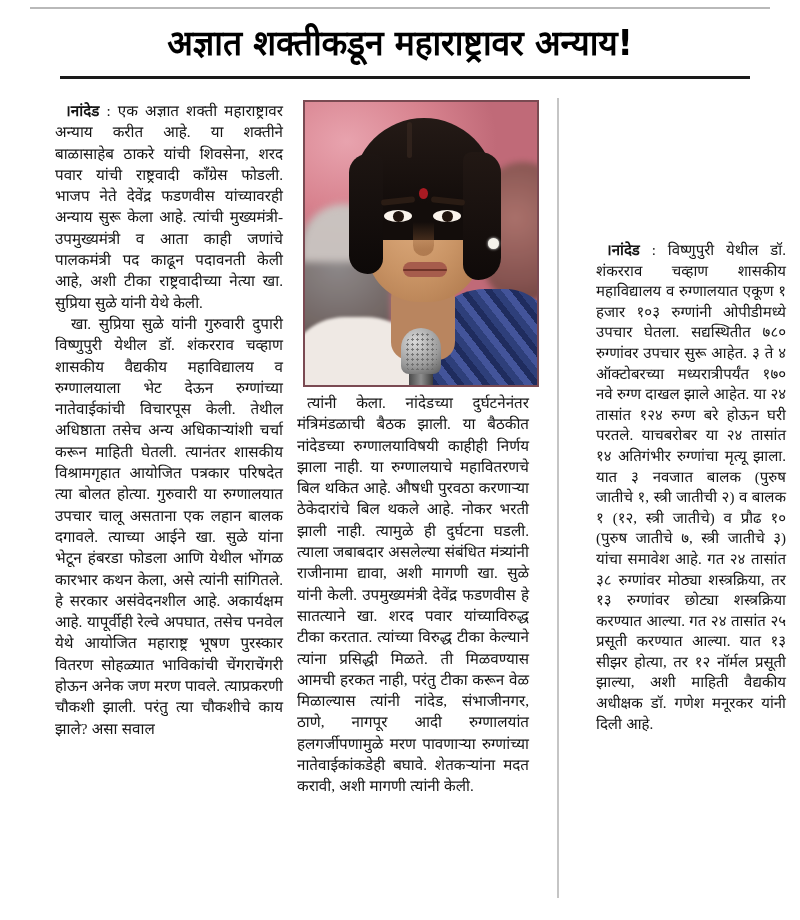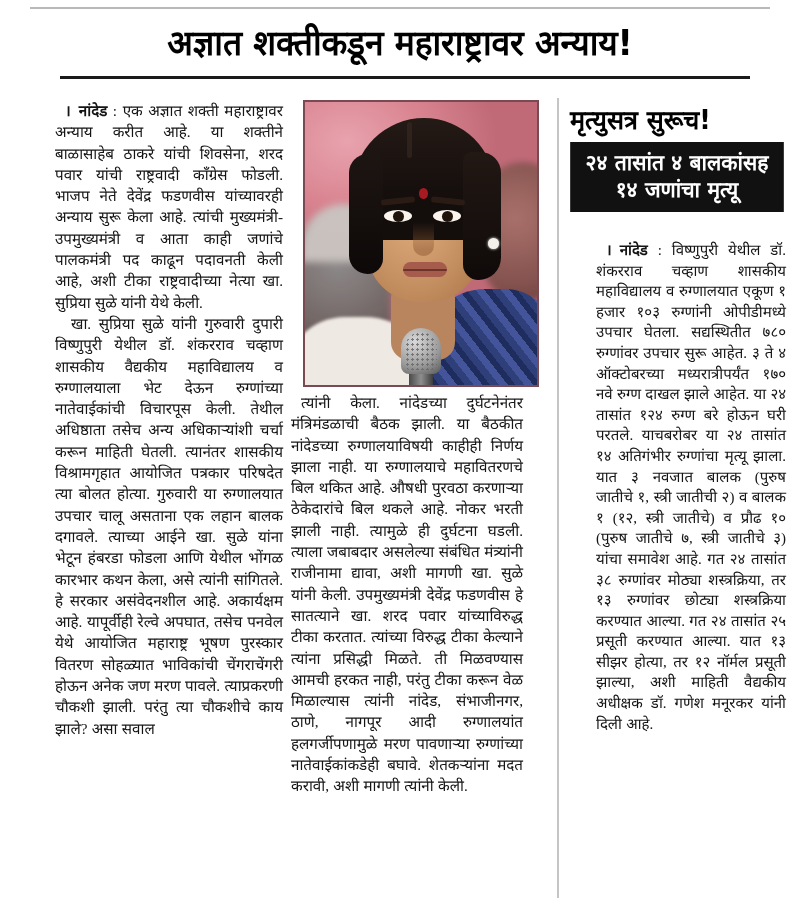--- a/index.html
+++ b/index.html
@@ -35,25 +35,25 @@
     line-height:21.3px;
     text-align:justify;
     text-justify:inter-word;
     color:#141414;
     word-spacing:0.5px;
   }
   .col p{margin:0;text-indent:16px;}
   .col p.first{text-indent:10px;}
 
   #col1{left:55px;top:100px;width:228px;}
-  #col2{left:291px;top:392px;width:232px;}
+  #col2{left:297px;top:392px;width:232px;}
   #col3{left:596px;top:240px;width:190px;font-size:15px;line-height:20.6px;}
 
   .dateline-mark{font-weight:700;letter-spacing:0;}
-  .dateline{font-weight:700;padding-left:8px;}
+  .dateline{font-weight:700;}
 
   
   .photo{
     position:absolute;left:303px;top:100px;width:232px;height:283px;
     border:2px solid #7a4a52;
     overflow:hidden;
     background:#c9707e;
   }
   .photo .bg{
     position:absolute;inset:0;
@@ -203,25 +203,18 @@
         <span class="mic-dots"></span>
       </div>
   </div>
 
   <div class="col" id="col2">
     <p class="first">त्यांनी केला. नांदेडच्या दुर्घटनेनंतर मंत्रिमंडळाची बैठक झाली. या बैठकीत नांदेडच्या रुग्णालयाविषयी काहीही निर्णय झाला नाही. या रुग्णालयाचे महावितरणचे बिल थकित आहे. औषधी पुरवठा करणाऱ्या ठेकेदारांचे बिल थकले आहे. नोकर भरती झाली नाही. त्यामुळे ही दुर्घटना घडली. त्याला जबाबदार असलेल्या संबंधित मंत्र्यांनी राजीनामा द्यावा, अशी मागणी खा. सुळे यांनी केली. उपमुख्यमंत्री देवेंद्र फडणवीस हे सातत्याने खा. शरद पवार यांच्याविरुद्ध टीका करतात. त्यांच्या विरुद्ध टीका केल्याने त्यांना प्रसिद्धी मिळते. ती मिळवण्यास आमची हरकत नाही, परंतु टीका करून वेळ मिळाल्यास त्यांनी नांदेड, संभाजीनगर, ठाणे, नागपूर आदी रुग्णालयांत हलगर्जीपणामुळे मरण पावणाऱ्या रुग्णांच्या नातेवाईकांकडेही बघावे. शेतकऱ्यांना मदत करावी, अशी मागणी त्यांनी केली.</p>
   </div>
 
   <div class="vrule"></div>
 
-  <div class="box-wrap">
-    <div class="box-title">मृत्युसत्र सुरूच!</div>
-    <div class="box-black">
-      <div>२४ तासांत ४ बालकांसह</div>
-      <div>१४ जणांचा मृत्यू</div>
-    </div>
-  </div>
 
   <div class="col" id="col3">
     <p class="first"><span class="dateline-mark">।</span><span class="dateline">नांदेड</span><span> : </span><span>विष्णुपुरी येथील डॉ. शंकरराव चव्हाण शासकीय महाविद्यालय व रुग्णालयात एकूण १ हजार १०३ रुग्णांनी ओपीडीमध्ये उपचार घेतला. सद्यस्थितीत ७८० रुग्णांवर उपचार सुरू आहेत. ३ ते ४ ऑक्टोबरच्या मध्यरात्रीपर्यंत १७० नवे रुग्ण दाखल झाले आहेत. या २४ तासांत १२४ रुग्ण बरे होऊन घरी परतले. याचबरोबर या २४ तासांत १४ अतिगंभीर रुग्णांचा मृत्यू झाला. यात ३ नवजात बालक (पुरुष जातीचे १, स्त्री जातीची २) व बालक १ (१२, स्त्री जातीचे) व प्रौढ १० (पुरुष जातीचे ७, स्त्री जातीचे ३) यांचा समावेश आहे. गत २४ तासांत ३८ रुग्णांवर मोठ्या शस्त्रक्रिया, तर १३ रुग्णांवर छोट्या शस्त्रक्रिया करण्यात आल्या. गत २४ तासांत २५ प्रसूती करण्यात आल्या. यात १३ सीझर होत्या, तर १२ नॉर्मल प्रसूती झाल्या, अशी माहिती वैद्यकीय अधीक्षक डॉ. गणेश मनूरकर यांनी दिली आहे.</span></p>
   </div>
 
 </div>
 
 </body></html>

